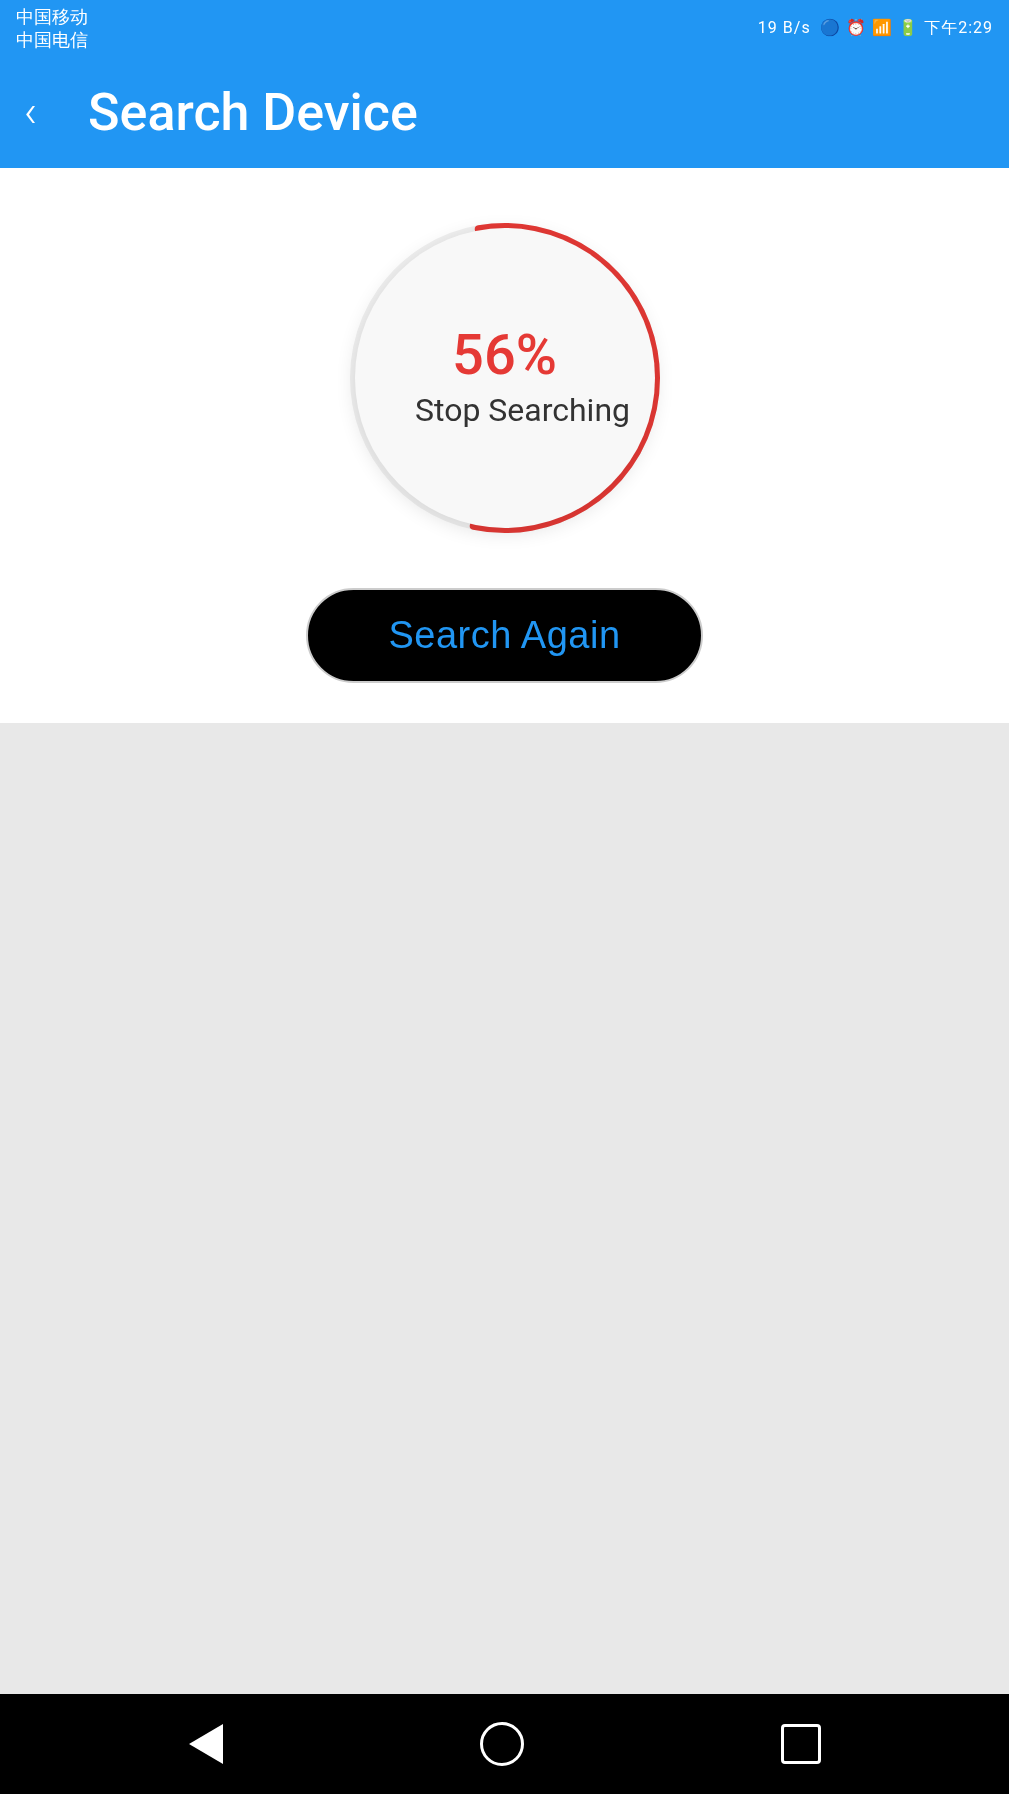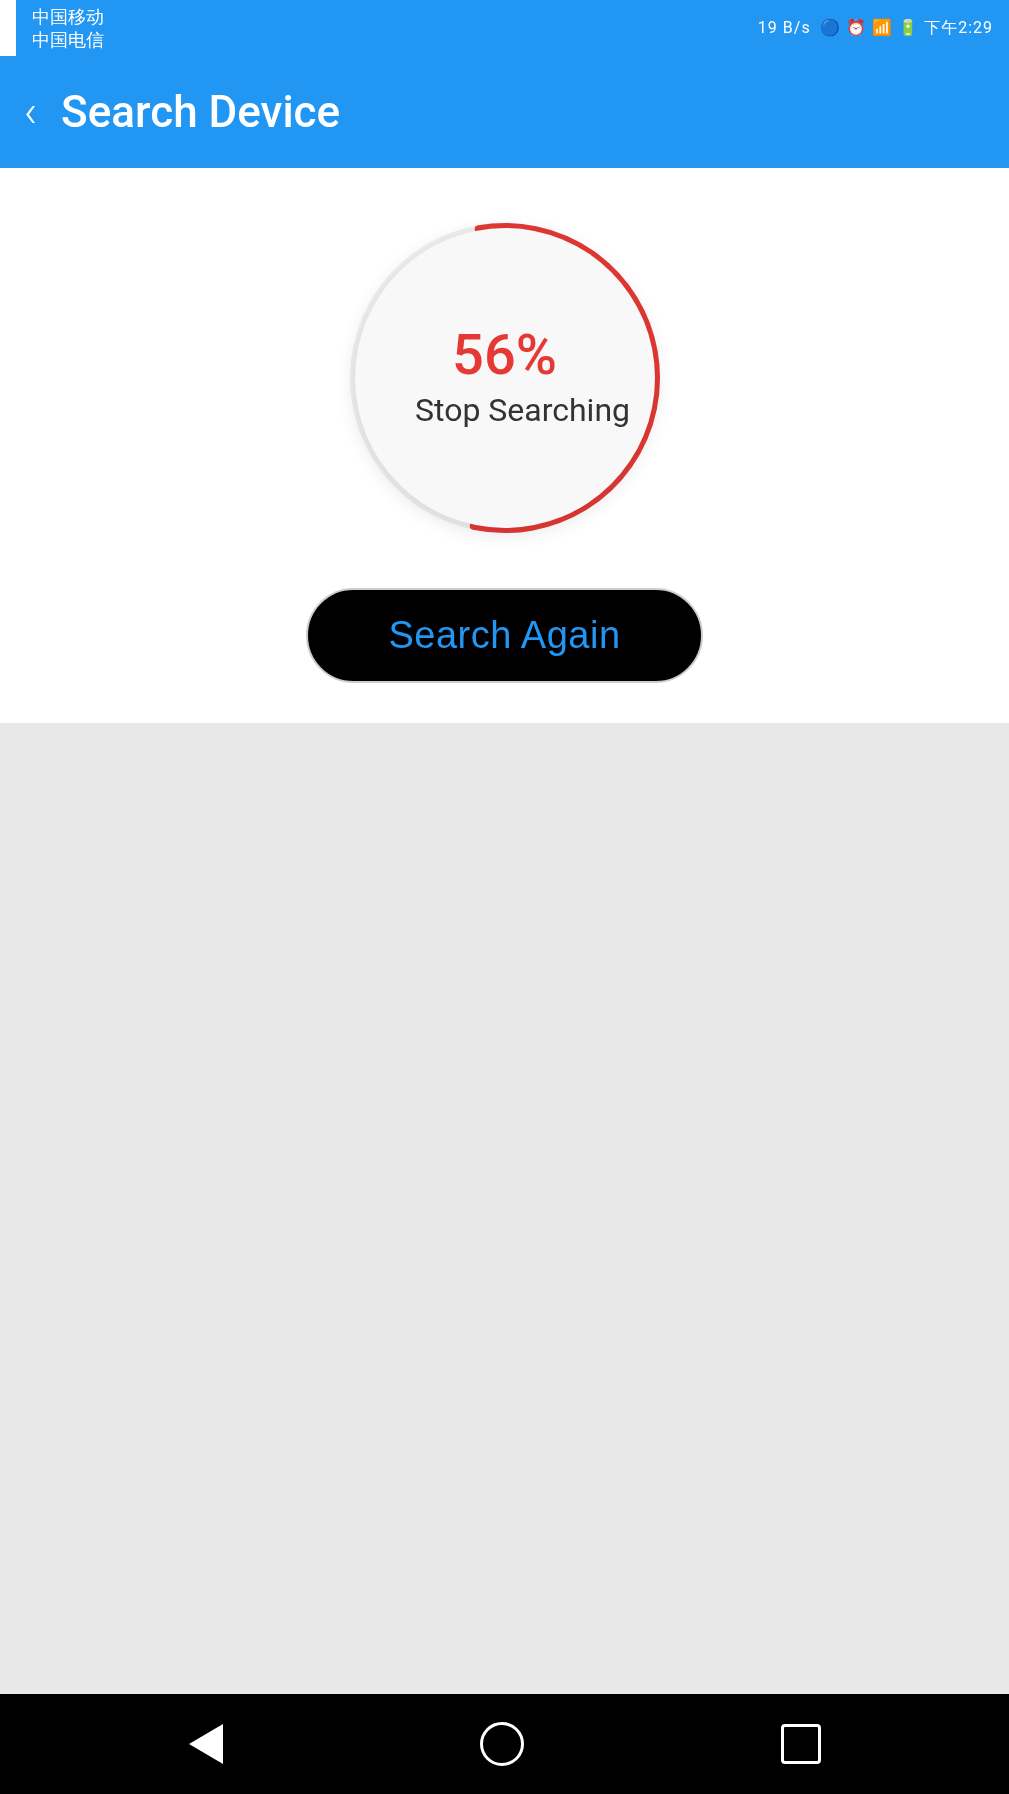--- a/index.html
+++ b/index.html
@@ -22,21 +22,20 @@
     
     .status-bar {
       background: #2196F3;
       color: white;
       font-size: 22px;
       padding: 8px 16px;
       display: flex;
       justify-content: space-between;
       align-items: center;
       height: 56px;
-      margin-left: 16px;
     }
 
     .status-bar-left {
       display: flex;
       flex-direction: column;
       font-size: 18px;
       line-height: 1.3;
     }
 
     .status-bar-right {
@@ -57,23 +56,24 @@
 
     .back-button {
       font-size: 44px;
       color: white;
       cursor: pointer;
       font-weight: 300;
       line-height: 1;
     }
 
     .app-bar-title {
-      font-size: 44px;
+      font-size: 52px;
       font-weight: 500;
       color: white;
+      margin-left: 27px;
     }
 
     
     .main-content {
       flex: 1;
       background: #ffffff;
       display: flex;
       flex-direction: column;
       align-items: center;
       padding-top: 40px;

